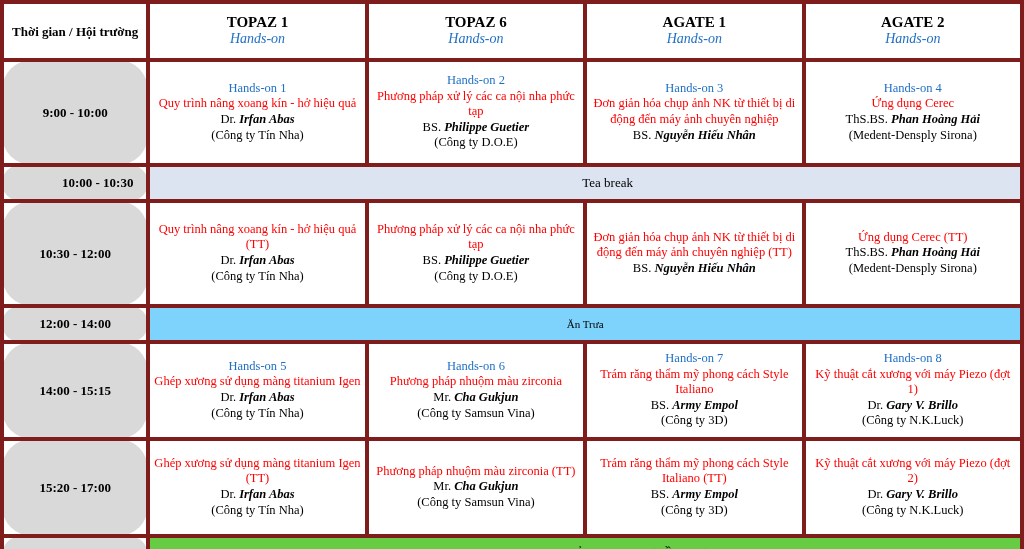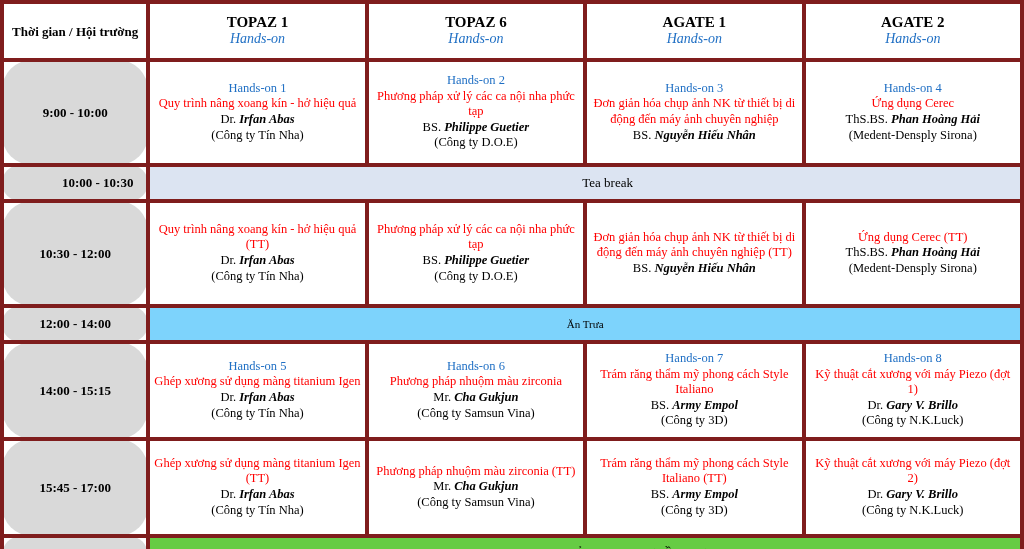--- a/index.html
+++ b/index.html
@@ -191,21 +191,21 @@
       <td class="session-cell">
         <div class="hands-label">Hands-on 8</div>
         <div class="topic">Kỹ thuật cắt xương với máy Piezo (đợt 1)</div>
         <div class="speaker"><span>Dr. </span><b>Gary V. Brillo</b></div>
         <div class="company">(Công ty N.K.Luck)</div>
       </td>
     </tr>
 
 
     <tr class="row-mid">
-      <td class="time-cell">15:45 - 17:00</td>
+      <td class="time-cell">15:20 - 17:00</td>
       <td class="session-cell">
         <div class="topic">Ghép xương sử dụng màng titanium Igen (TT)</div>
         <div class="speaker"><span>Dr. </span><b>Irfan Abas</b></div>
         <div class="company">(Công ty Tín Nha)</div>
       </td>
       <td class="session-cell">
         <div class="topic">Phương pháp nhuộm màu zirconia (TT)</div>
         <div class="speaker"><span>Mr. </span><b>Cha Gukjun</b></div>
         <div class="company">(Công ty Samsun Vina)</div>
       </td>

